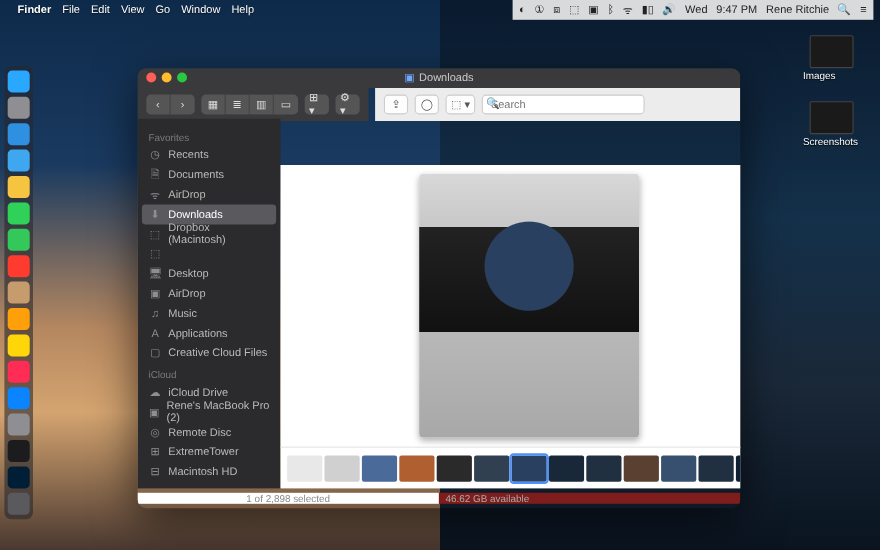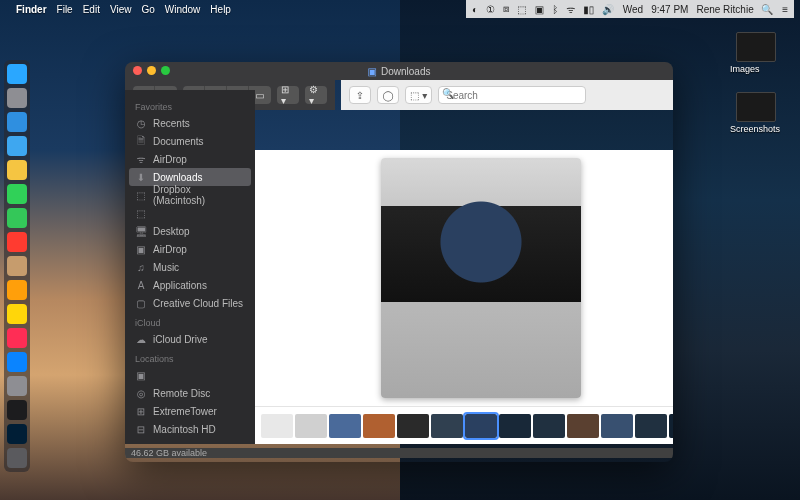--- a/index.html
+++ b/index.html
@@ -131,21 +131,21 @@
   .thumbs-row{
     height:38px; display:flex; align-items:center; gap:2px; padding:4px 6px;
     border-top:1px solid #e4e4e4; overflow:hidden; white-space:nowrap;
   }
   .thumbs-row .th{ width:32px; height:24px; border-radius:2px; flex:0 0 auto;}
 
   .status {
     height:18px; font-size:9px; color:#888; display:flex; align-items:center;
   }
   .status .s-left{ flex:0 0 50%; background:#fff; text-align:center;}
-  .status .s-right{ flex:1; background:#404040; color:#aaa; padding-left:6px;}
+  .status .s-right{ flex:1; background:#7f1d1d; color:#aaa; padding-left:6px;}
 </style>
 </head>
 <body>
 
 <div class="desktop">
   <div class="desk-left"></div>
   <div class="desk-right"></div>
 </div>
 
 <div class="menubar">
@@ -289,23 +289,23 @@
         </div>
         <div class="sb-item">
           <span class="ic">▢</span>
           <span>Creative Cloud Files</span>
         </div>
         <div class="sb-head">iCloud</div>
         <div class="sb-item">
           <span class="ic">☁</span>
           <span>iCloud Drive</span>
         </div>
-        <div class="sb-head">Locations</div>
         <div class="sb-item">
           <span class="ic">▣</span>
+          <span>Rene's MacBook Pro (2)</span>
         </div>
         <div class="sb-item">
           <span class="ic">◎</span>
           <span>Remote Disc</span>
         </div>
         <div class="sb-item">
           <span class="ic">⊞</span>
           <span>ExtremeTower</span>
         </div>
         <div class="sb-item">
@@ -333,15 +333,16 @@
             <div class="th" style="background: rgb(56, 80, 112);"></div>
             <div class="th" style="background: rgb(32, 48, 64);"></div>
             <div class="th" style="background: rgb(16, 32, 48);"></div>
           </div>
       </div>
 
     </div>
   </div>
 
   <div class="status">
+    <div class="s-left">1 of 2,898 selected</div>
     <div class="s-right">46.62 GB available</div>
   </div>
 </div>
 
 </body></html>

